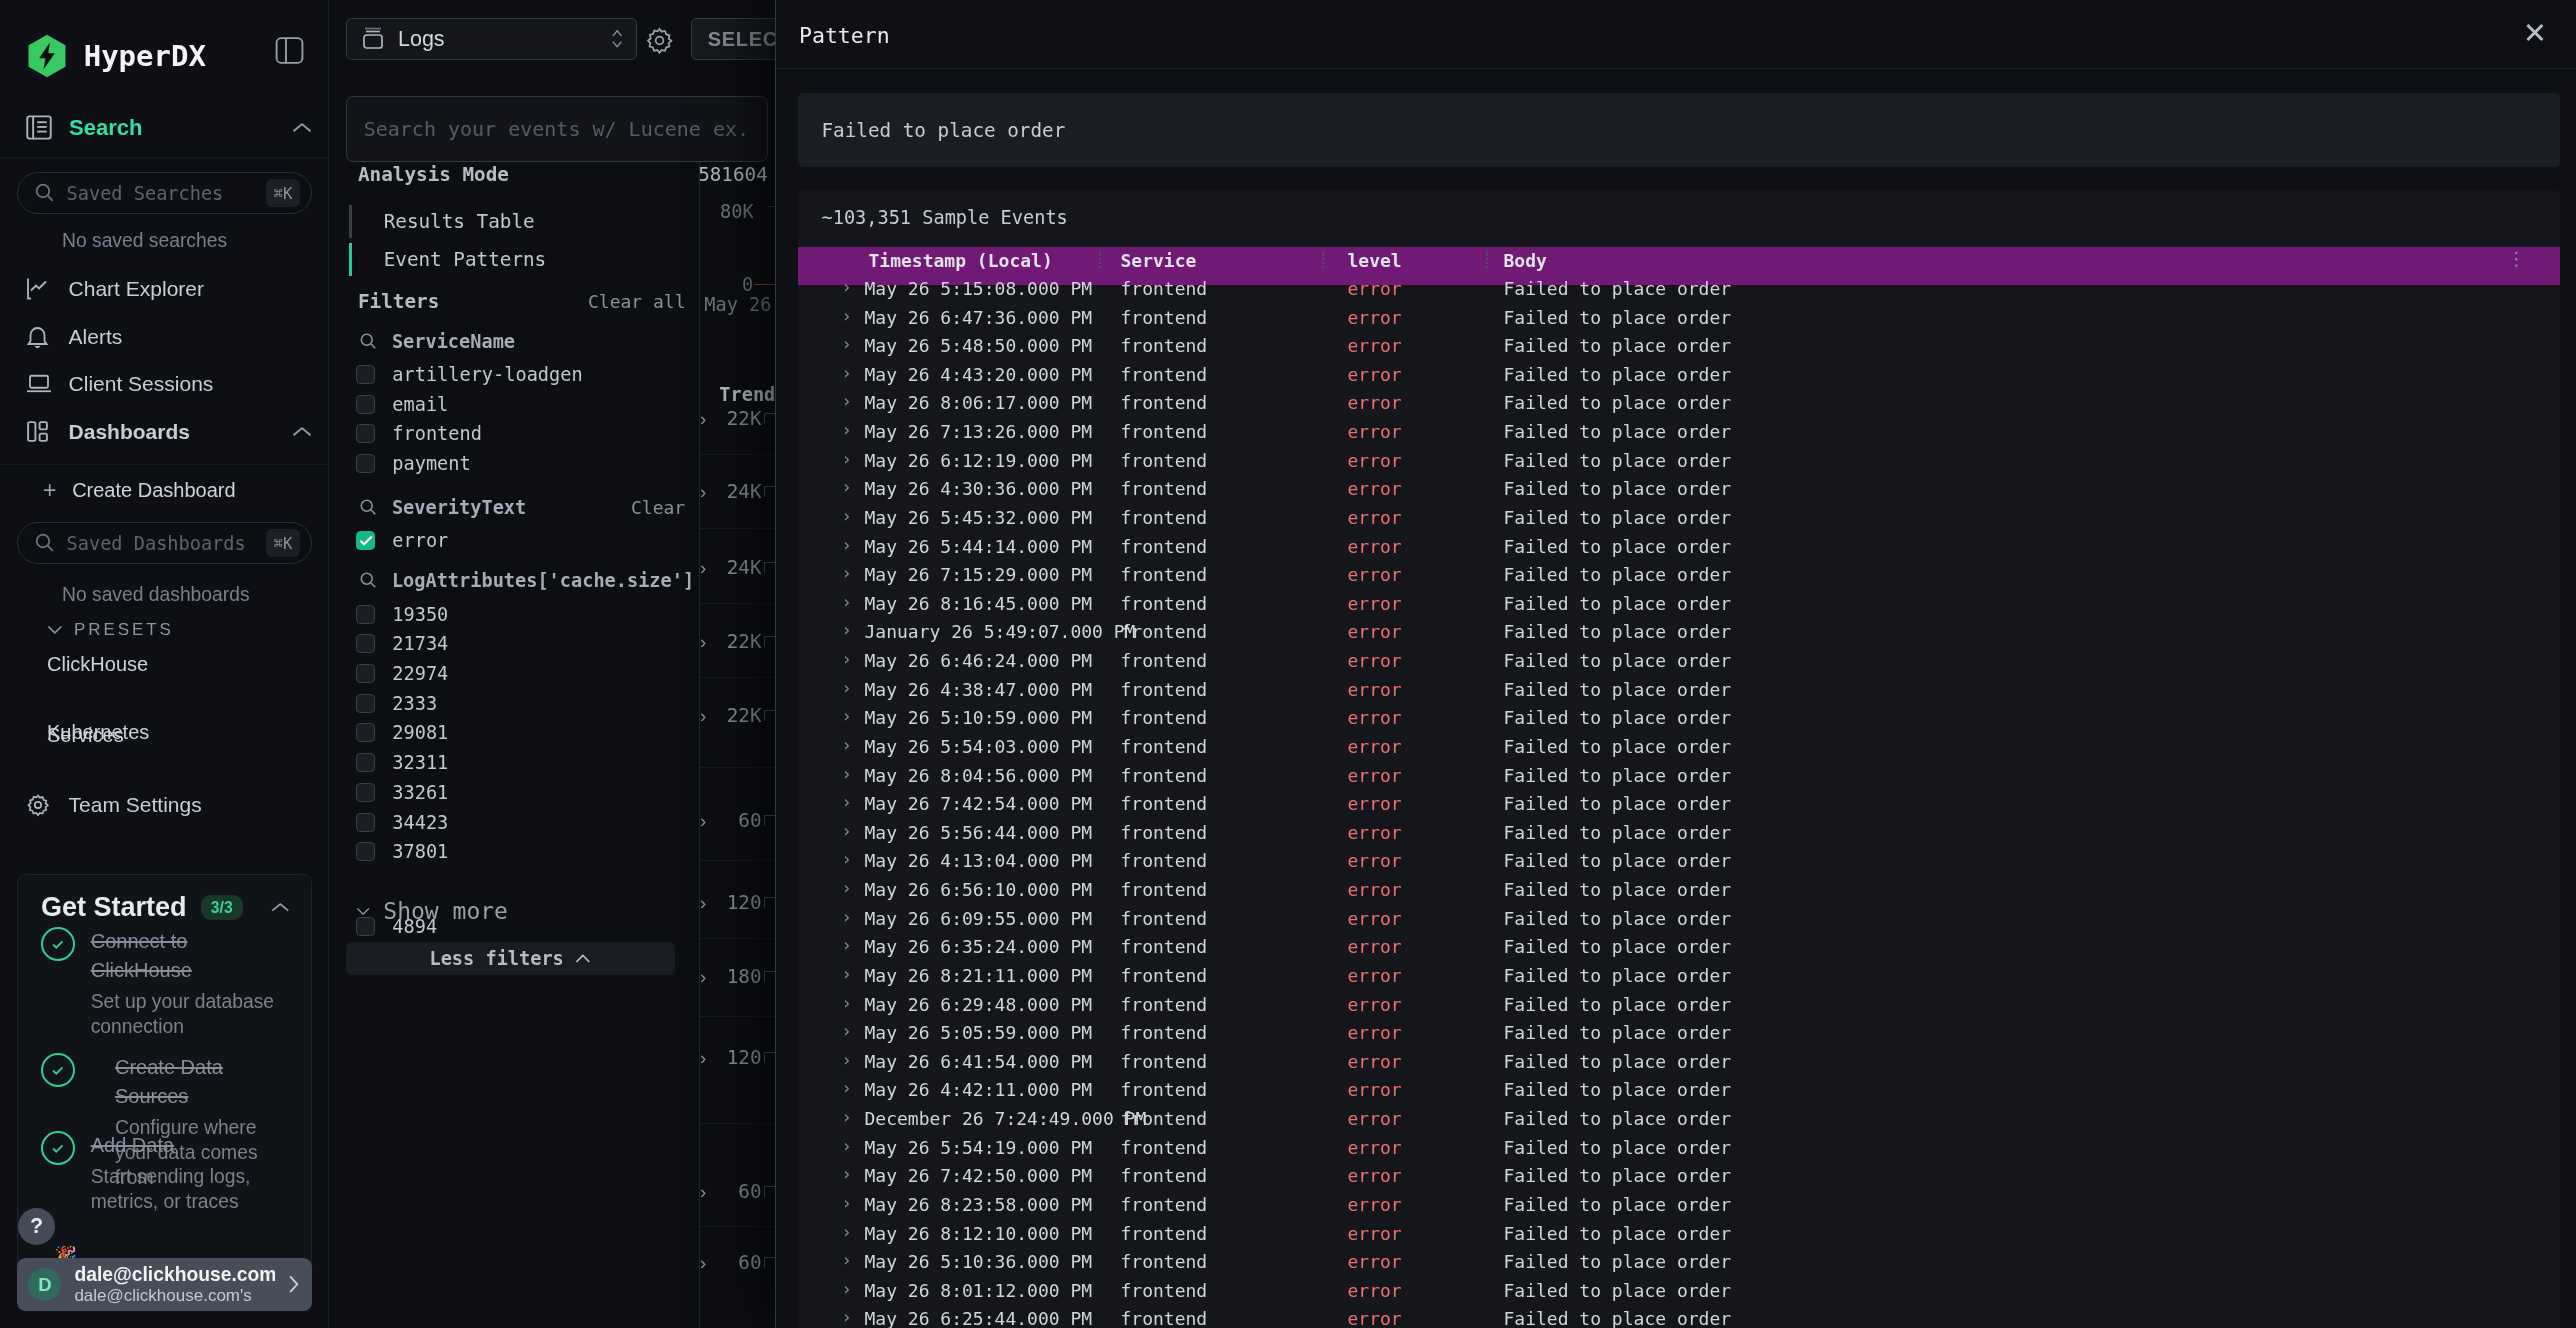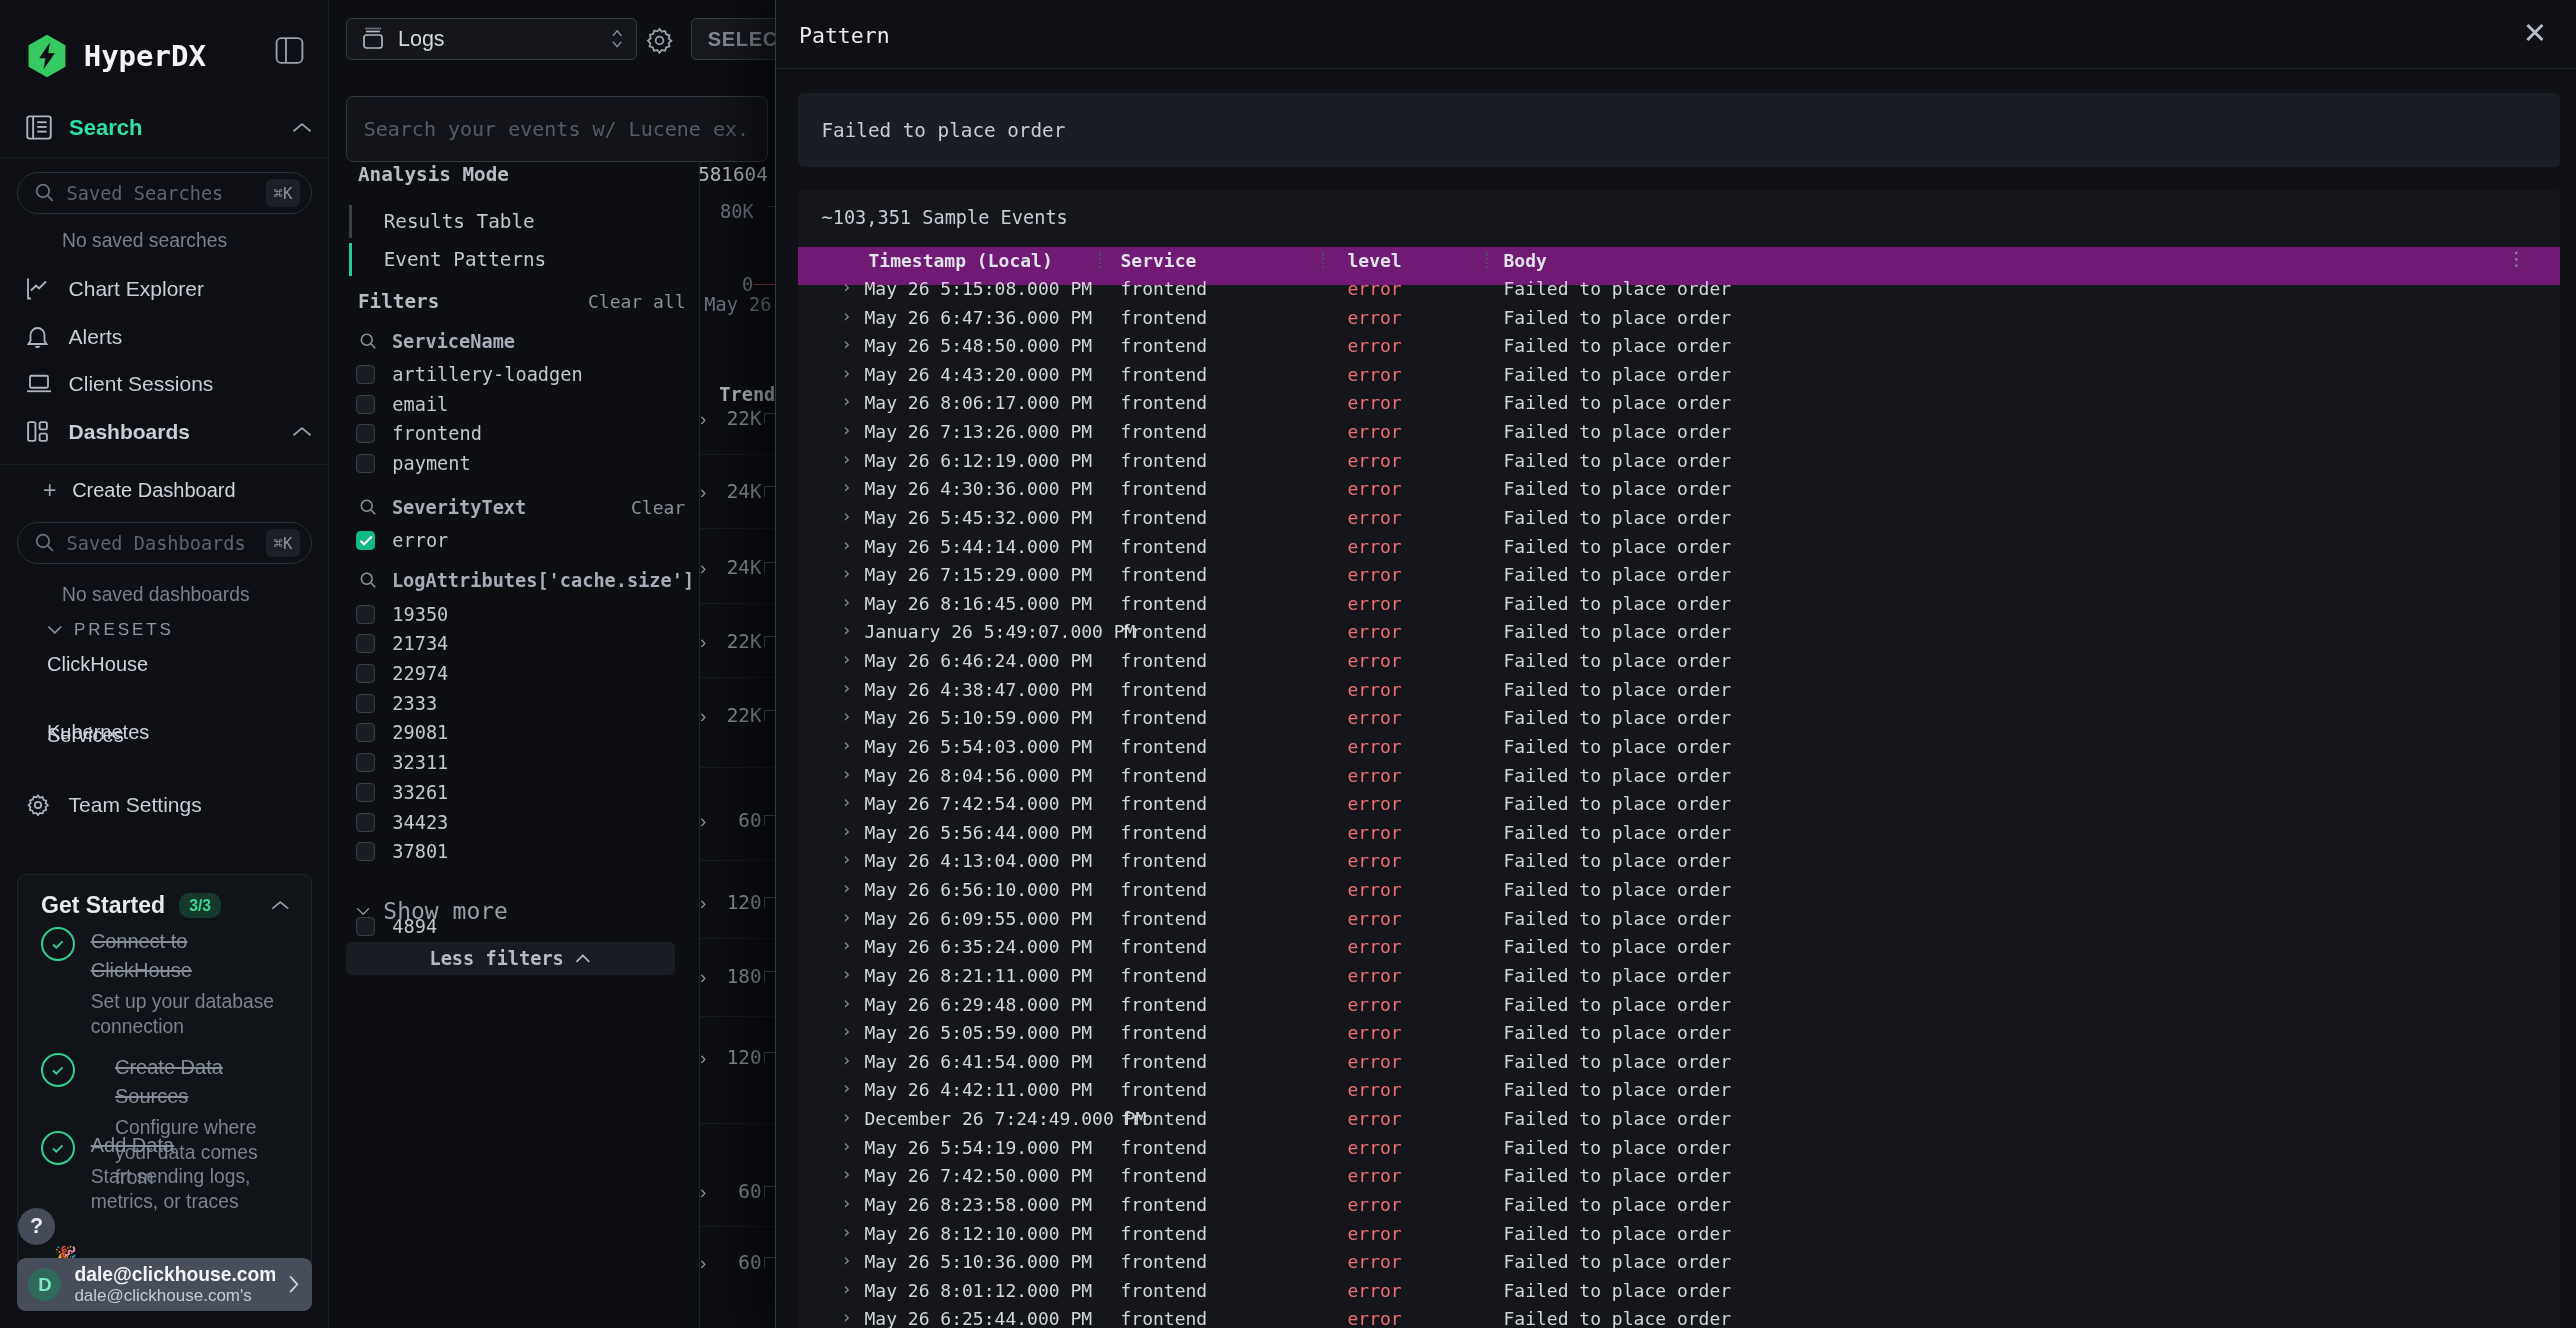--- a/index.html
+++ b/index.html
@@ -32,21 +32,21 @@
               color:#d0d4da; font-size:20px; }
   .plus-row .plus { color:#9aa0ab; font-size:23px; }
   .presets-head { position:absolute; left:47px; display:flex; gap:11.4px; align-items:center;
                   color:#8e95a1; font-size:17px; letter-spacing:2.9px; }
   .preset-item { position:absolute; left:47px; color:#ced2d9; font-size:20px; }
 
   
   #gs-card { position:absolute; left:17px; top:874px; width:295px; height:401px;
              background:#101318; border:0.7px solid #20242c; border-radius:8.6px; }
   .gs-head { position:absolute; left:23px; top:17px; width:249px; display:flex; align-items:center; gap:14.3px; }
-  .gs-title { color:#e8eaee; font-size:23px; font-weight:bold; }
+  .gs-title { color:#e8eaee; font-size:27px; font-weight:bold; }
   .gs-badge { background:#16392c; color:#3bd68f; font-size:15.7px; font-weight:bold;
               border-radius:10px; padding:3.6px 10px; }
   .gs-item { position:absolute; left:23px; width:255px; display:flex; gap:15.7px; }
   .gs-check { flex:none; width:34px; height:34px; border:2.1px solid #2fd08c; border-radius:50%;
               display:flex; align-items:center; justify-content:center; color:#2fd08c; }
   .gs-texts { width:193px; }
   .gs-item-title { color:#878e9b; font-size:20px; font-weight:500; text-decoration:line-through; line-height:29px; }
   .gs-item-sub { color:#7b8290; font-size:19.3px; line-height:25px; margin-top:4.3px; }
   #help-fab { position:absolute; left:18px; top:1208px; width:37px; height:37px; border-radius:50%;
               background:#454b57; color:#e9ebef; font-weight:bold; font-size:21.5px;

